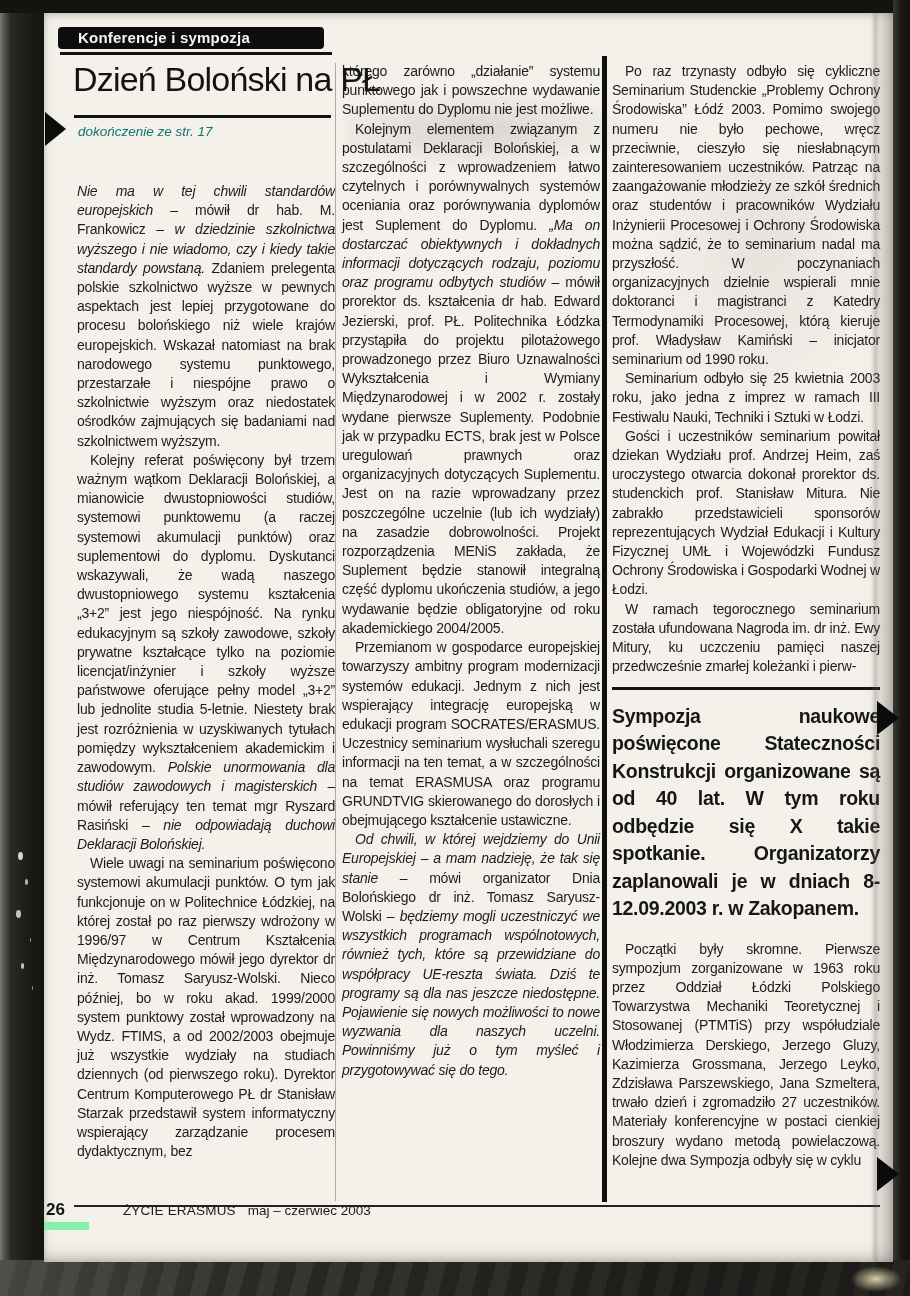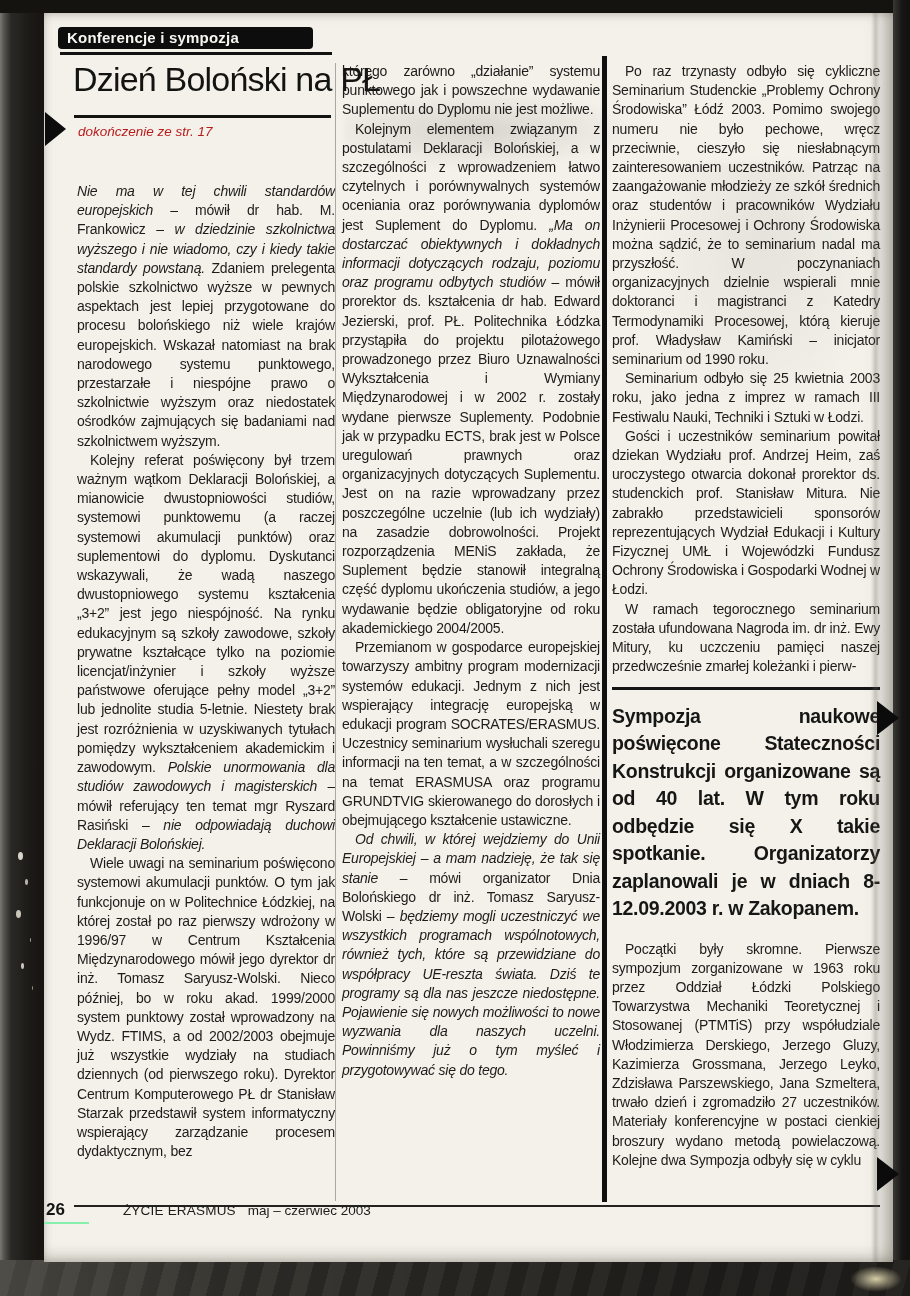--- a/index.html
+++ b/index.html
@@ -29,44 +29,44 @@
   .page::after{content:'';position:absolute;right:13px;top:0;width:9px;height:100%;
     background:linear-gradient(90deg,rgba(0,0,0,0),rgba(110,105,95,.28) 50%,rgba(0,0,0,0));}
   .ghost{left:300px;top:78px;width:290px;height:78px;border-radius:40%;
     background:radial-gradient(ellipse at 45% 50%,rgba(152,147,140,.30),rgba(152,147,140,0) 72%);
     filter:blur(2px);}
   .ghost2{left:600px;top:150px;width:240px;height:260px;
     background:radial-gradient(ellipse at 50% 30%,rgba(160,155,148,.16),rgba(160,155,148,0) 70%);
     filter:blur(3px);}
   
   .kicker-bar{left:14px;top:14px;width:246px;height:22px;background:#0d0d0d;border-radius:4px;
-    color:#f6f5f1;font-weight:bold;font-size:15px;line-height:22px;padding-left:9px;letter-spacing:.2px;}
+    color:#f6f5f1;font-weight:bold;font-size:15px;line-height:22px;padding-left:20px;letter-spacing:.2px;}
   .kicker-underline{left:16px;top:39px;width:272px;height:3px;background:#121212;}
   .title{left:29px;top:47px;font-size:34px;font-weight:normal;letter-spacing:-.8px;color:#131311;}
   .title-rule{left:30px;top:102px;width:257px;height:3px;background:#131311;}
   .cont-arrow{left:1px;top:99px;width:0;height:0;border-left:21px solid #0c0c0c;
     border-top:17px solid transparent;border-bottom:17px solid transparent;}
-  .cont-note{left:34px;top:111px;font-size:13.5px;font-style:italic;color:#b91c1c;}
+  .cont-note{left:34px;top:111px;font-size:13.5px;font-style:italic;color:#0f766e;}
   
   .col{position:absolute;color:#1d1c1a;font-size:14px;line-height:19.2px;letter-spacing:-.22px;}
   #col1{left:33px;top:145px;width:258px;margin-top:24px;}
   #col2{left:298px;top:49px;width:258px;}
   #col3{left:568px;top:49px;width:268px;}
   .para{margin:0;text-align:justify;}
   .para.indent{text-indent:13px;}
   .it{font-style:italic;}
   .col-rule{height:3px;background:#151515;margin:10px 0 13px;}
   .lead{font-size:19.5px;line-height:27.5px;font-weight:bold;letter-spacing:-.3px;
     color:#161614;margin:0 0 17px;text-align:justify;}
   .sep-thin{left:291px;top:50px;width:1px;height:1138px;background:#aaa6a0;}
   .sep-thick{left:558px;top:43px;width:5px;height:1146px;background:#0f0f0f;}
   
   .footer-rule{left:30px;top:1192px;width:806px;height:2px;background:#23221f;}
   .footer{left:44px;top:1200px;font-size:13.5px;color:#1d1c1a;display:flex;align-items:baseline;}
-  .page-num{font-size:17px;font-weight:bold;border-bottom:2px solid #86efac;
+  .page-num{font-size:17px;font-weight:bold;border-bottom:8px solid #86efac;
     padding:0 24px 2px 2px;color:#141412;}
   .mag-name{margin-left:34px;letter-spacing:.2px;}
   .mag-issue{margin-left:12px;text-align:right;}
   
   .jump-arrow{width:0;height:0;border-left:22px solid #0b0b0b;
     border-top:17px solid transparent;border-bottom:17px solid transparent;}
   #jump1{left:877px;top:701px;}
   #jump2{left:877px;top:1157px;}
 </style>
 </head>

